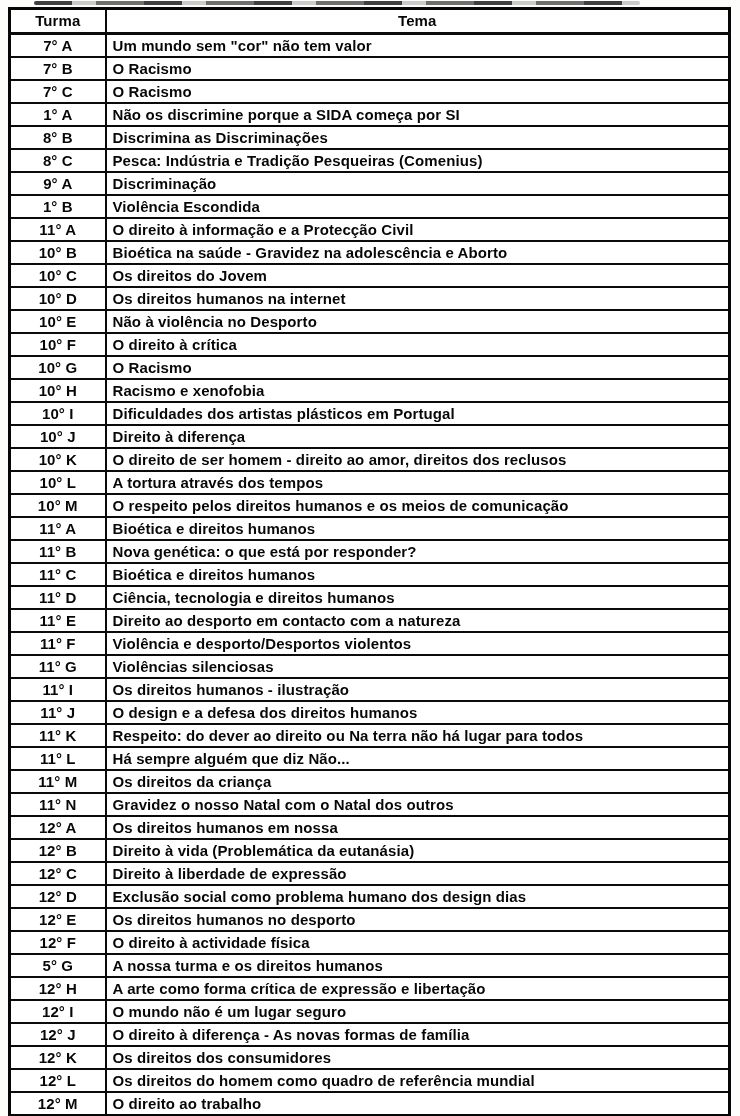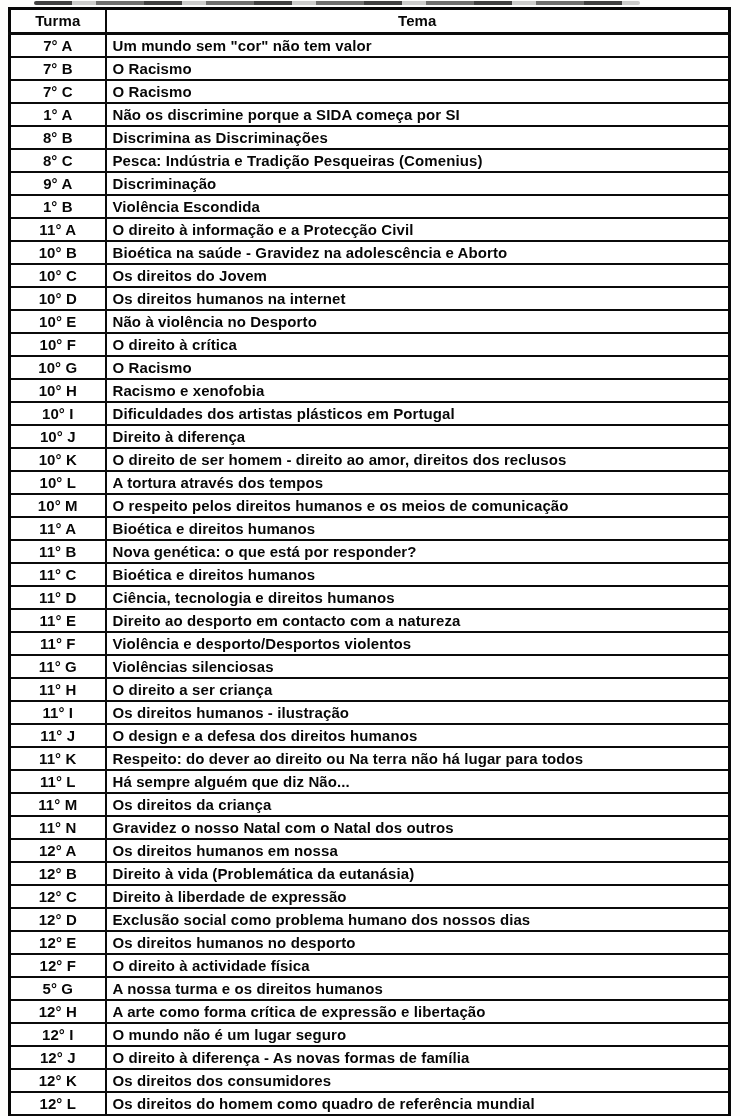--- a/index.html
+++ b/index.html
@@ -219,24 +219,20 @@
     <tr>
       <td class="turma-cell">11° F</td>
       <td class="tema-cell">Violência e desporto/Desportos violentos</td>
     </tr>
 
     <tr>
       <td class="turma-cell">11° G</td>
       <td class="tema-cell">Violências silenciosas</td>
     </tr>
 
-    <tr>
-      <td class="turma-cell">11° H</td>
-      <td class="tema-cell">O direito a ser criança</td>
-    </tr>
 
     <tr>
       <td class="turma-cell">11° I</td>
       <td class="tema-cell">Os direitos humanos - ilustração</td>
     </tr>
 
     <tr>
       <td class="turma-cell">11° J</td>
       <td class="tema-cell">O design e a defesa dos direitos humanos</td>
     </tr>
@@ -271,21 +267,21 @@
       <td class="tema-cell">Direito à vida (Problemática da eutanásia)</td>
     </tr>
 
     <tr>
       <td class="turma-cell">12° C</td>
       <td class="tema-cell">Direito à liberdade de expressão</td>
     </tr>
 
     <tr>
       <td class="turma-cell">12° D</td>
-      <td class="tema-cell">Exclusão social como problema humano dos nossos dias</td>
+      <td class="tema-cell">Exclusão social como problema humano dos design dias</td>
     </tr>
 
     <tr>
       <td class="turma-cell">12° E</td>
       <td class="tema-cell">Os direitos humanos no desporto</td>
     </tr>
 
     <tr>
       <td class="turma-cell">12° F</td>
       <td class="tema-cell">O direito à actividade física</td>

